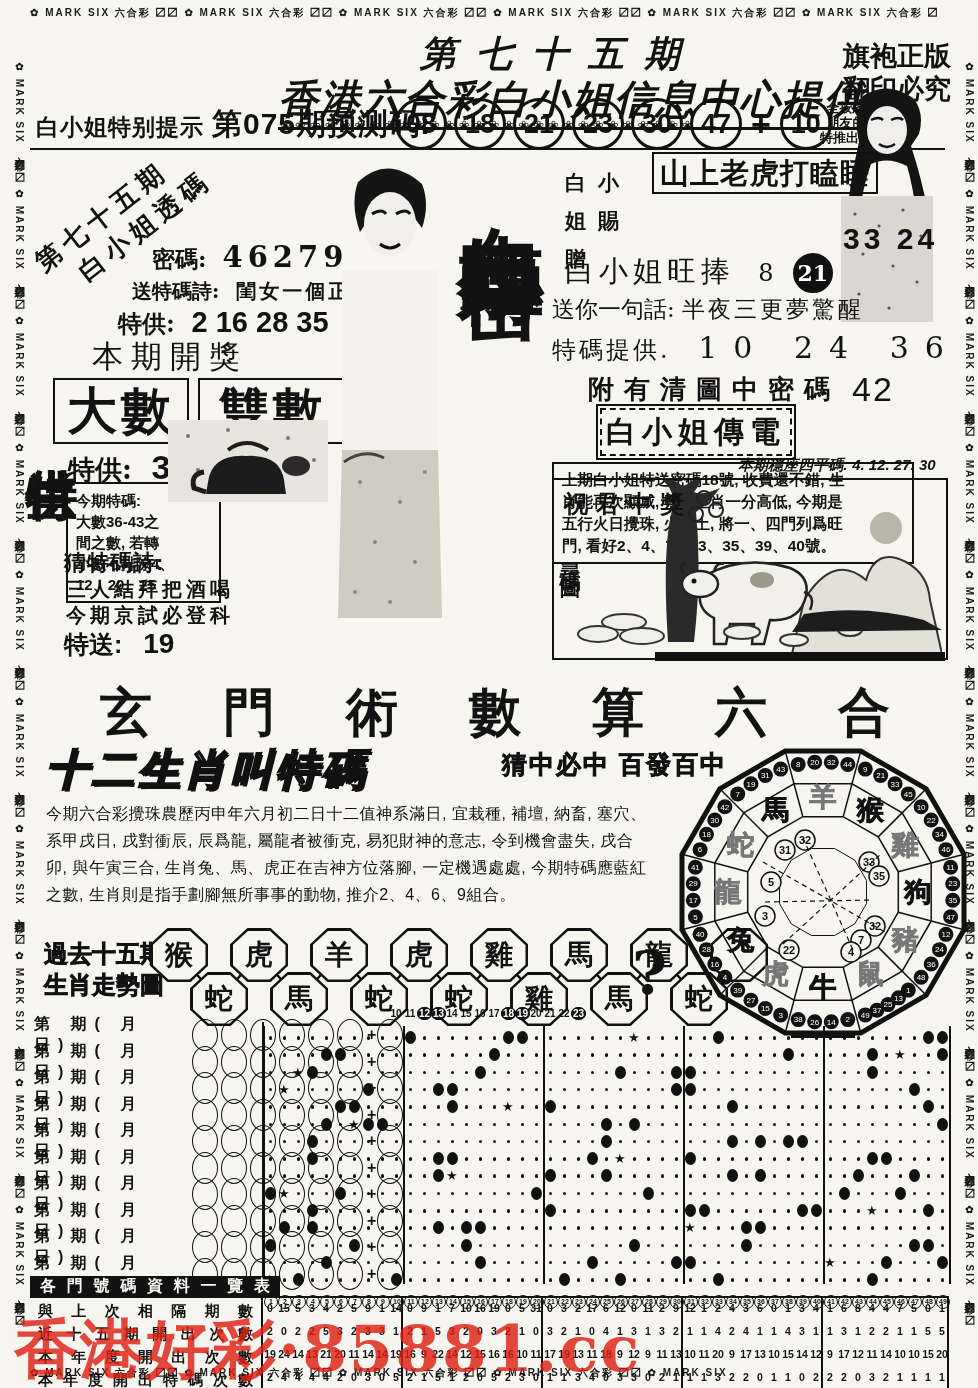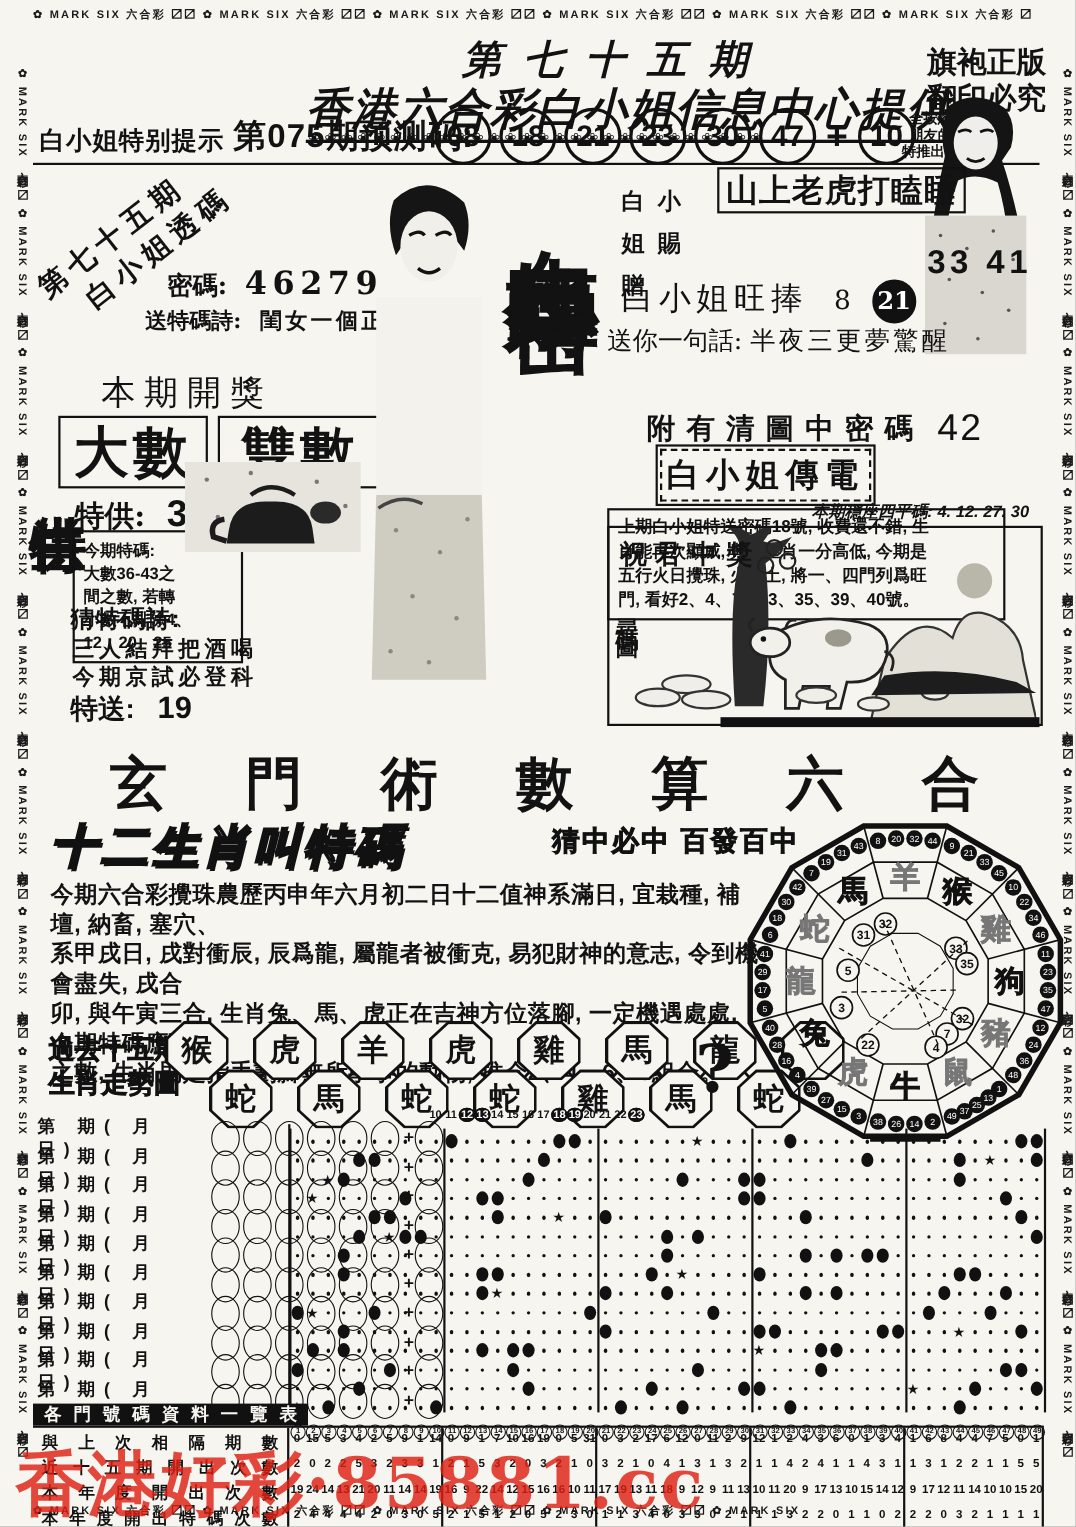--- a/index.html
+++ b/index.html
@@ -24,21 +24,21 @@
   .mibox{border:3px solid #111;}
   .dashbox{border:2px dashed #111;outline:2px solid #111;outline-offset:2px;
            display:flex;align-items:center;justify-content:center;font-size:30px;font-weight:900;letter-spacing:6px;}
   .parabox{border:2px solid #111;padding:5px 8px;font-size:15.5px;font-weight:bold;line-height:22px;}
   .coupletbox{border:2px solid #111;padding:2px 6px;font-size:29px;font-weight:900;letter-spacing:1px;line-height:34px;
               font-family:"DejaVu Serif",serif;white-space:nowrap;}
   .banner-big{font-size:52px;font-weight:900;font-family:"DejaVu Serif",serif;display:flex;justify-content:space-between;}
   .heading-outline{font-size:42px;font-weight:900;font-style:italic;color:#fff;
                    -webkit-text-stroke:2px #111;text-shadow:2px 2px 0 #111;letter-spacing:4px;}
   .slogan{font-size:25px;font-weight:900;letter-spacing:2px;-webkit-text-stroke:0.8px #111;}
-  .para{font-size:21px;line-height:27px;font-weight:bold;letter-spacing:0.5px;}
+  .para{font-size:16px;line-height:27px;font-weight:normal;letter-spacing:0.5px;}
   .octchip{position:absolute;width:58px;height:54px;display:flex;align-items:center;justify-content:center;
            font-size:28px;font-weight:900;font-family:"DejaVu Serif",serif;
            background:#111;clip-path:polygon(30% 0,70% 0,100% 30%,100% 70%,70% 100%,30% 100%,0 70%,0 30%);}
   .octinner{width:53px;height:49px;background:#f6f5ef;display:flex;align-items:center;justify-content:center;
            clip-path:polygon(30% 0,70% 0,100% 30%,100% 70%,70% 100%,30% 100%,0 70%,0 30%);}
   .formrow{position:absolute;left:0;display:flex;align-items:center;height:26px;}
   .formlabel{font-size:16px;font-weight:bold;letter-spacing:8px;width:158px;}
   .fcirc{width:24px;height:30px;border:1.5px solid #111;border-radius:50%;margin-right:3px;}
   .blackbanner{background:#111;color:#f6f5ef;font-size:16px;font-weight:bold;display:flex;
                align-items:center;justify-content:space-between;padding:0 10px;}
@@ -102,33 +102,37 @@
         <circle cx="46" cy="140" r="1.6"></circle>
         <circle cx="70" cy="124" r="1.6"></circle>
       <circle cx="88" cy="150" r="1.6"></circle>
         <circle cx="30" cy="168" r="1.6"></circle>
         <circle cx="60" cy="180" r="1.6"></circle>
       <circle cx="84" cy="196" r="1.6"></circle>
         <circle cx="26" cy="208" r="1.6"></circle>
         <circle cx="56" cy="222" r="1.6"></circle>
     </g>
   </svg>
-  <div class="abs b" style="left:843px;top:222px;font-size:30px;letter-spacing:4px;">33  41</div>
+  <div class="abs b" style="left:843px;top:222px;font-size:30px;letter-spacing:4px;">33  24</div>
 
   <div class="abs serif b" style="left:28px;top:252px;transform:rotate(-38deg);transform-origin:0 0;font-size:26px;letter-spacing:6px;line-height:34px;">
     <div>第七十五期</div>
     <div style="margin-left:28px;">白小姐透碼</div>
   </div>
   <div class="abs serif b" style="left:152px;top:240px;font-size:23px;">
     <span>密碼:</span>
     <span style="font-size:29px;letter-spacing:5px;margin-left:8px;">46279</span>
   </div>
   <div class="abs serif b" style="left:132px;top:278px;font-size:20px;">
     <span>送特碼詩:</span>
     <span style="margin-left:10px;letter-spacing:3px;">閨女一個正屬鳳</span>
+  </div>
+  <div class="abs b" style="left:118px;top:306px;font-size:24px;">
+    <span style="font-family:'DejaVu Serif',serif;">特供:</span>
+    <span style="font-size:29px;margin-left:10px;">2  16  28  35</span>
   </div>
   <div class="abs serif" style="left:92px;top:336px;font-size:31px;letter-spacing:8px;">本期開獎</div>
   <div class="abs bigbox" style="left:53px;top:378px;width:132px;height:62px;">大數</div>
   <div class="abs bigbox" style="left:198px;top:378px;width:146px;height:62px;">雙數</div>
   <div class="abs b" style="left:68px;top:448px;font-size:27px;">
     <span style="font-family:'DejaVu Serif',serif;">特供:</span>
     <span style="font-size:34px;margin-left:12px;">32</span>
   </div>
   <div class="abs sidebar-ch" style="left:22px;top:428px;writing-mode:vertical-rl;">生肖特供</div>
   <div class="abs notebox" id="left-notebox" style="left:66px;top:482px;width:135px;">
@@ -189,20 +193,24 @@
     <div>山上老虎打瞌睡</div>
   </div>
   <div class="abs serif" style="left:565px;top:252px;font-size:29px;">
     <span style="letter-spacing:5px;">白小姐旺捧</span>
     <span style="font-size:24px;margin-left:14px;">8</span>
     <span style="display:inline-flex;width:34px;height:34px;border:3px solid #111;border-radius:50%;align-items:center;justify-content:center;font-size:22px;font-weight:bold;background:#111;color:#fff;margin-left:10px;">21</span>
   </div>
   <div class="abs serif" style="left:552px;top:294px;font-size:23px;">
     <span>送你一句話:</span>
     <span style="letter-spacing:3px;">半夜三更夢驚醒</span>
+  </div>
+  <div class="abs serif" style="left:552px;top:330px;font-size:24px;">
+    <span style="letter-spacing:3px;">特碼提供.</span>
+    <span id="tm-values" style="font-size:30px;margin-left:20px;letter-spacing:16px;">10 24 36</span>
   </div>
   <div class="abs serif b" style="left:588px;top:372px;font-size:26px;letter-spacing:10px;">附有清圖中密碼</div>
   <div class="abs dashbox" style="left:600px;top:408px;width:188px;height:44px;">白小姐傳電</div>
   <div class="abs parabox" id="right-para" style="left:552px;top:462px;width:342px;">
       <div>上期白小姐特送密碼18號, 收費還不錯, 生</div>
       <div>肖能再次顯威, 與蛇生肖一分高低, 今期是</div>
       <div>五行火日攪珠, 火生土, 將一、四門列爲旺</div>
       <div>門, 看好2、4、7、33、35、39、40號。</div>
     </div>
   <div class="abs" style="left:852px;top:370px;font-size:34px;letter-spacing:2px;">42</div>

